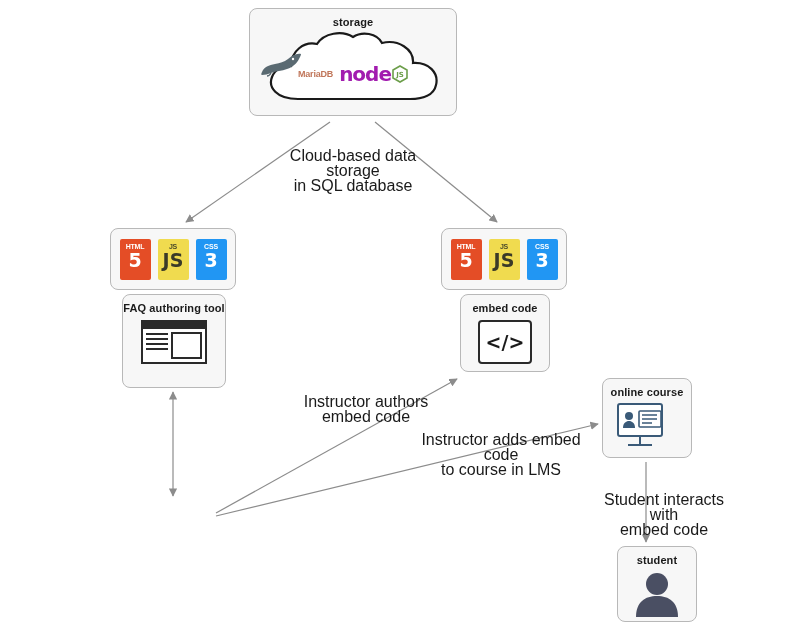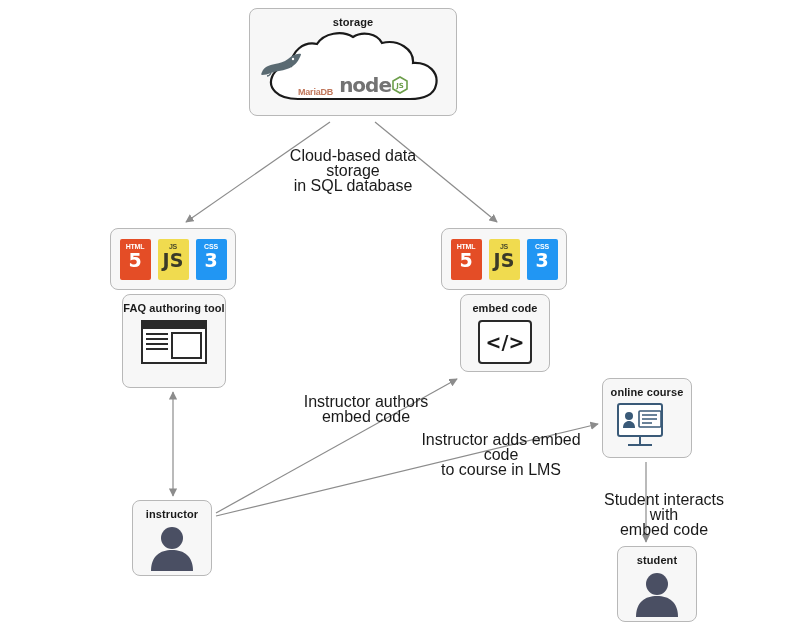--- a/index.html
+++ b/index.html
@@ -62,21 +62,21 @@
     left: 0;
     top: 0;
   }
   .cloud-inner {
     position: absolute;
     left: 0;
     top: 20px;
     width: 190px;
     height: 46px;
     display: flex;
-    align-items: flex-end;
+    align-items: center;
     justify-content: center;
     gap: 6px;
   }
   .mariadb-logo {
     display: flex;
     flex-direction: column;
     align-items: center;
     line-height: 1;
   }
   .mariadb-text {
@@ -87,21 +87,21 @@
     letter-spacing: -0.2px;
   }
   .node-logo {
     display: flex;
     align-items: center;
     gap: 1px;
   }
   .node-text {
     font-size: 20px;
     font-weight: bold;
-    color: #737373;
+    color: #a21caf;
     letter-spacing: -1px;
     font-family: "DejaVu Sans", sans-serif;
   }
   .node-hex {
     position: relative;
     width: 16px;
     height: 18px;
   }
 
   
@@ -413,29 +413,20 @@
         <path d="M24 34 L24 42" stroke="#3a5a78" stroke-width="2"></path>
         <path d="M12 43 L36 43" stroke="#3a5a78" stroke-width="2"></path>
         <circle cx="13" cy="14" r="4" fill="#3a5a78"></circle>
         <path d="M7 26 C7 21 10 19 13 19 C16 19 19 21 19 26 Z" fill="#3a5a78"></path>
         <rect x="23" y="9" width="22" height="16" rx="1" fill="#ffffff" stroke="#3a5a78" stroke-width="1.6"></rect>
         <path d="M26 13 L41 13 M26 17 L41 17 M26 21 L36 21" stroke="#3a5a78" stroke-width="1.4"></path>
       </svg>
     </div>
   </div>
 
-  <div class="node" id="node-instructor">
-    <div class="node-label">instructor</div>
-    <div class="person-icon">
-      <svg width="50" height="48" viewBox="0 0 50 48">
-        <circle cx="25" cy="15" r="11" fill="#4a4f63"></circle>
-        <path d="M4 48 C4 33 13 27 25 27 C37 27 46 33 46 48 Z" fill="#4a4f63"></path>
-      </svg>
-    </div>
-  </div>
 
   <div class="node" id="node-student">
     <div class="node-label">student</div>
     <div class="person-icon">
       <svg width="50" height="48" viewBox="0 0 50 48">
         <circle cx="25" cy="15" r="11" fill="#4a4f63"></circle>
         <path d="M4 48 C4 33 13 27 25 27 C37 27 46 33 46 48 Z" fill="#4a4f63"></path>
       </svg>
     </div>
   </div>

